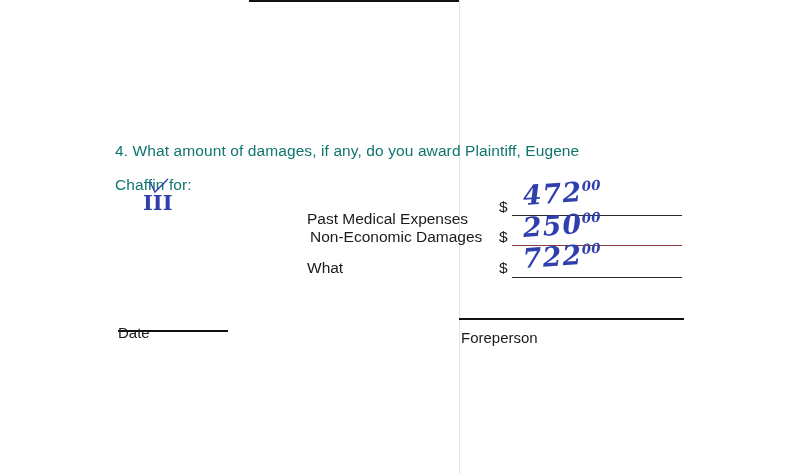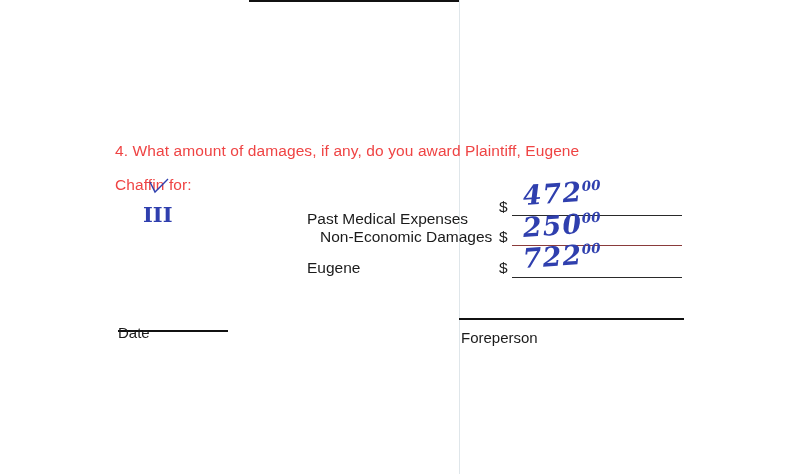--- a/index.html
+++ b/index.html
@@ -21,21 +21,21 @@
   
   .scan-line-v {
     position: absolute;
     width: 1px;
     background: #dfe6ea;
   }
 
   .q-text {
     position: absolute;
     font-size: 15.5px;
-    color: #ef4444;
+    color: #0f766e;
     letter-spacing: 0.1px;
     line-height: 1.55;
     white-space: nowrap;
   }
 
   .label {
     position: absolute;
     font-size: 15.5px;
     color: #1b1b1b;
     white-space: nowrap;
@@ -105,36 +105,36 @@
 
 <div id="page">
 
   <div class="scan-line-v" style="left:459px; top:0; height:474px;"></div>
 
   <div class="top-rule" style="left:249px; top:0px; width:210px;"></div>
 
   <div class="q-text" style="left:115px; top:139px;">4. What amount of damages, if any, do you award Plaintiff, Eugene</div>
   <div class="q-text" style="left:115px; top:173px;">Chaffin for:</div>
 
-  <div class="hand-mark" style="left:143px; top:190px; font-size:21px;margin-top:12px;">III</div>
+  <div class="hand-mark" style="left:143px; top:190px; font-size:21px;">III</div>
   <svg style="position:absolute; left:148px; top:178px;" width="24" height="18">
     <path d="M2 4 L7 14 L20 1" stroke="#2f3fae" stroke-width="1.4" fill="none"></path>
   </svg>
 
   <div class="label" style="left:307px; top:210px;">Past Medical Expenses</div>
   <div class="dollar" style="left:499px; top:198px;">$</div>
   <div class="amount-rule" style="left: 512px; top: 215px; width: 170px; background: rgb(42, 42, 42);"></div>
   <div class="hand" style="left:524px; top:180px; font-size:27px;"><span>472</span><span class="cents">00</span></div>
 
-  <div class="label" style="left:320px; top:228px;">Non-Economic Damages</div>
+  <div class="label" style="left:310px; top:228px;">Non-Economic Damages</div>
   <div class="dollar" style="left:499px; top:228px;">$</div>
   <div class="amount-rule red" style="left: 512px; top: 245px; width: 170px; background: rgb(138, 59, 59);"></div>
   <div class="hand" style="left:524px; top:212px; font-size:27px;"><span>250</span><span class="cents">00</span></div>
 
-  <div class="label" style="left:307px; top:259px;">Eugene</div>
+  <div class="label" style="left:307px; top:259px;">What</div>
   <div class="dollar" style="left:499px; top:259px;">$</div>
   <div class="amount-rule" style="left: 512px; top: 277px; width: 170px; background: rgb(42, 42, 42);"></div>
   <div class="hand" style="left:524px; top:243px; font-size:27px;"><span>722</span><span class="cents">00</span></div>
 
   <div class="sig-rule" style="left:118px; top:330px; width:110px;"></div>
   <div class="foot-label" style="left:118px; top:324px;">Date</div>
 
   <div class="sig-rule" style="left:459px; top:318px; width:225px;"></div>
   <div class="foot-label" style="left:461px; top:329px;">Foreperson</div>
 

